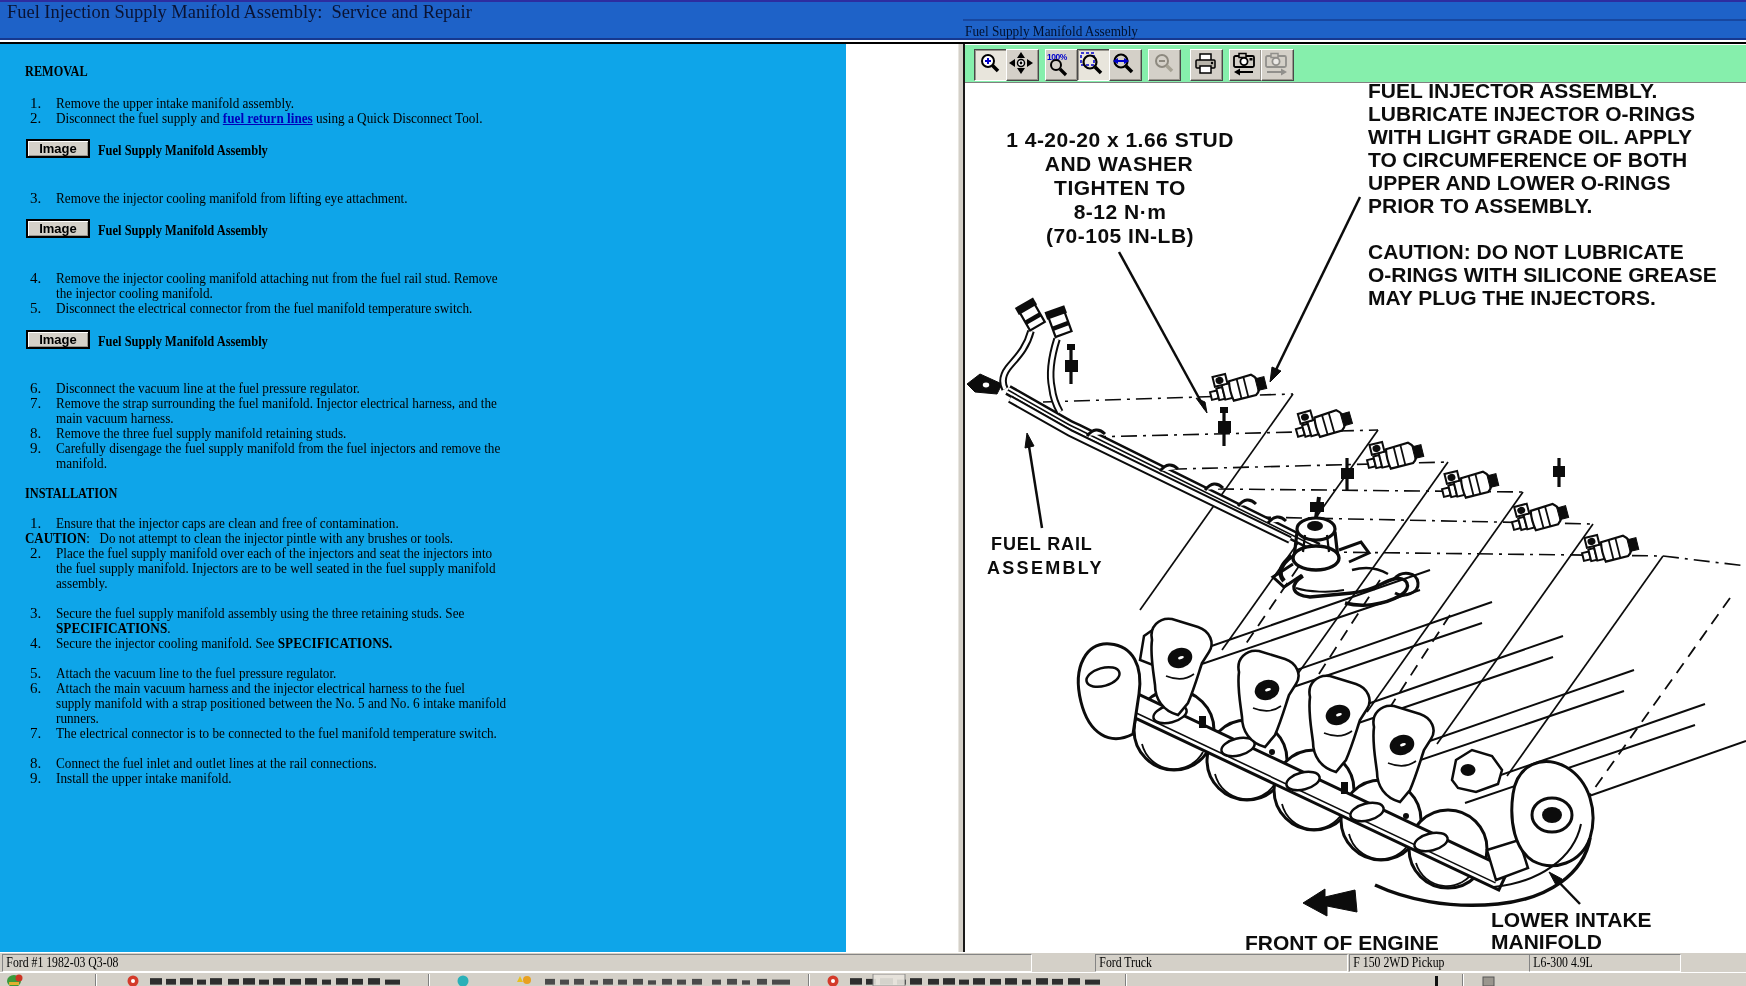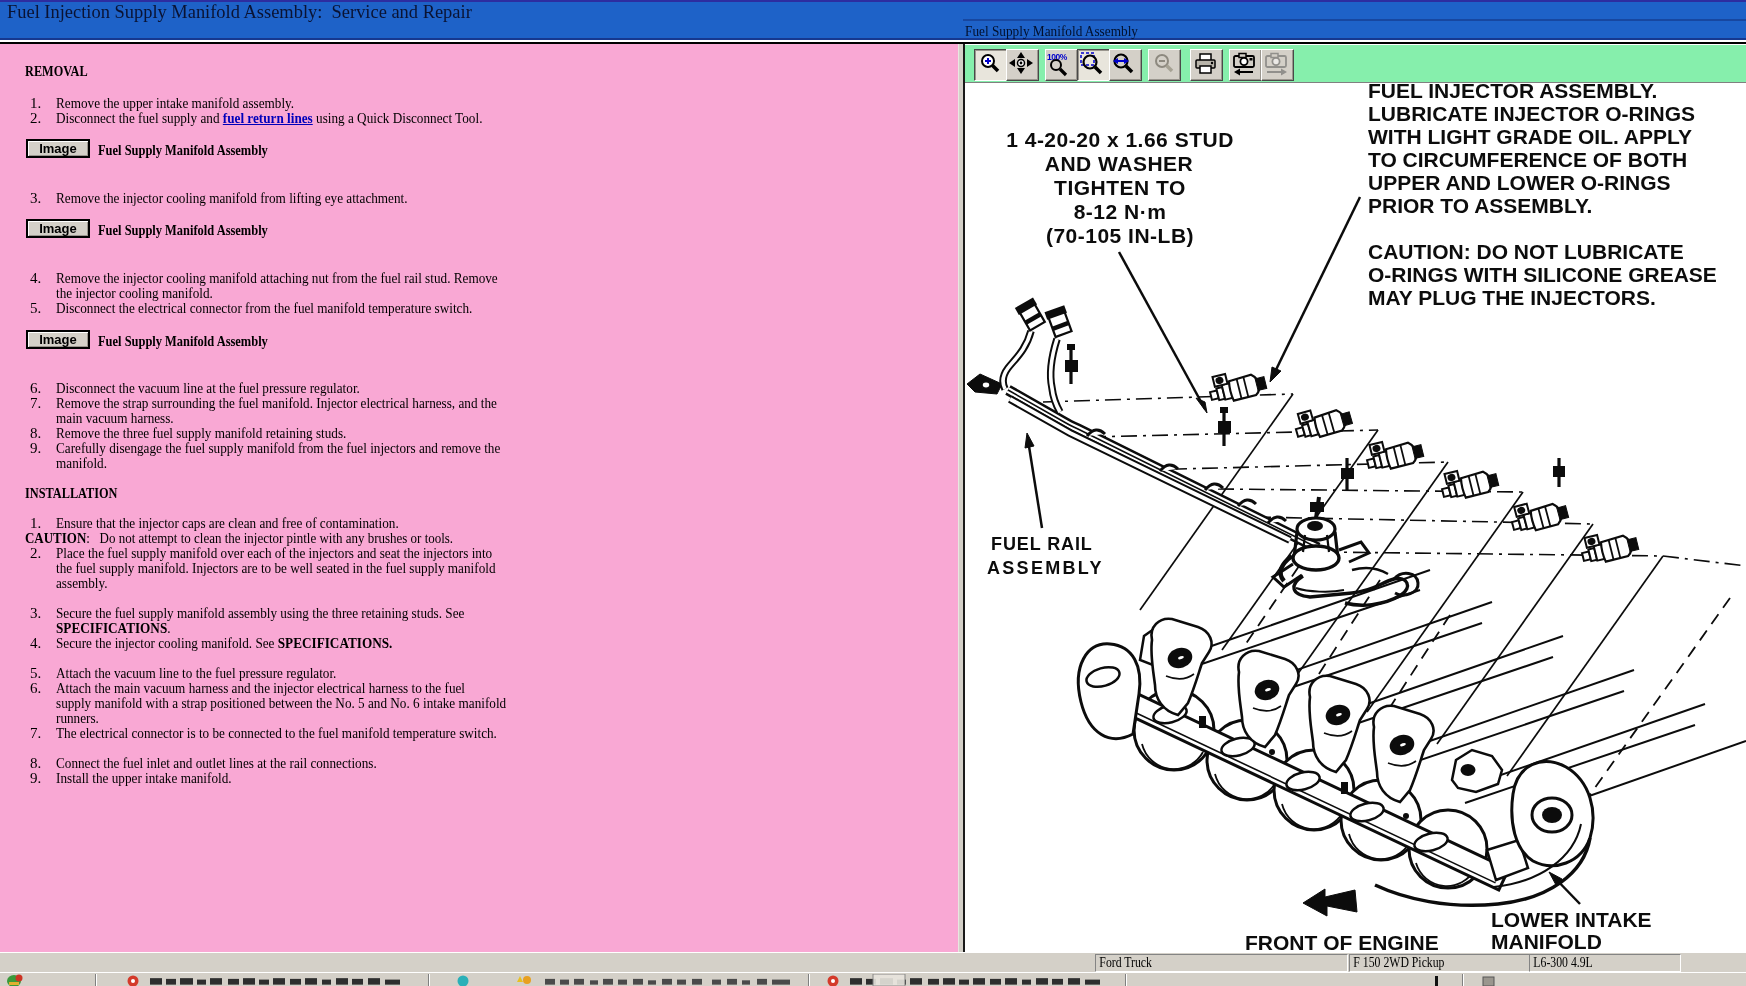--- a/index.html
+++ b/index.html
@@ -25,21 +25,21 @@
 <body>
 
 <div class="abs" style="left:0;top:0;width:1746px;height:38px;background:#1e62c8;border-top:2px solid #2d2da0;"></div>
 <div class="abs" style="left:0;top:38px;width:1746px;height:2px;background:#16388f;"></div>
 <div class="abs" style="left:0;top:40px;width:1746px;height:2px;background:#ffffff;"></div>
 <div class="abs" style="left:0;top:42px;width:1746px;height:2px;background:#000000;"></div>
 <div class="abs" style="left:7px;top:2px;font:19px/19px 'Liberation Serif',serif;color:#0a1333;transform:scaleX(0.97);transform-origin:0 0;white-space:nowrap;">Fuel Injection Supply Manifold Assembly:&nbsp; Service and Repair</div>
 <div class="abs" style="left:965px;top:24px;font:15px/15px 'Liberation Serif',serif;color:#02102c;transform:scaleX(0.885);transform-origin:0 0;white-space:nowrap;">Fuel Supply Manifold Assembly</div>
 <div class="abs" style="left:963px;top:19px;width:783px;height:2px;background:#1747a0;"></div>
 
-<div id="doc" class="abs" style="left:0;top:44px;width:958px;height:908px;background:#f9a8d4;">
+<div id="doc" class="abs" style="left:0;top:44px;width:846px;height:908px;background:#0ea5e9;">
   <div class="hd" style="left:25px;top:20px;">REMOVAL</div>
   <div class="num" style="left:30px;top:52px;">1.</div>
   <div class="t" style="left:56px;top:52px;">Remove the upper intake manifold assembly.</div>
   <div class="num" style="left:30px;top:67px;">2.</div>
   <div class="t" style="left:56px;top:67px;">Disconnect the fuel supply and <a class="lnk">fuel return lines</a> using a Quick Disconnect Tool.</div>
 
   <div class="imgbtn" style="left:26px;top:95px;">Image</div>
   <div class="lbl" style="left:98px;top:99px;">Fuel Supply Manifold Assembly</div>
 
   <div class="num" style="left:30px;top:147px;">3.</div>
@@ -402,20 +402,21 @@
   </g>
   <g font-size="21">
     <text x="1245" y="950">FRONT OF ENGINE</text>
     <text x="1491" y="927">LOWER INTAKE</text>
     <text x="1491" y="949">MANIFOLD</text>
   </g>
 </g>
 </svg>
 
 <div id="statusbar" class="abs" style="left:0;top:952px;width:1746px;height:20px;background:#d4d0c8;border-top:1px solid #fff;">
+  <div class="sbcell" style="left:2px;width:1028px;"><span>Ford #1 1982-03 Q3-08</span></div>
   <div class="sbcell" style="left:1033px;width:59px;margin-top:28px;"><span>88</span></div>
   <div class="sbcell" style="left:1095px;width:251px;"><span>Ford Truck</span></div>
   <div class="sbcell" style="left:1349px;width:242px;"><span>F 150 2WD Pickup</span></div>
   <div class="sbcell" style="left:1529px;width:150px;"><span>L6-300 4.9L</span></div>
 </div>
 
 <div id="taskbar" class="abs" style="left:0;top:972px;width:1746px;height:14px;background:#d4d0c8;border-top:1px solid #fff;">
   <svg width="1746" height="13" viewBox="0 0 1746 13" style="position:absolute;left:0;top:1px;">
     <ellipse cx="14" cy="7" rx="7" ry="6" fill="#3a9a3a"></ellipse>
       <circle cx="19" cy="4" r="3.5" fill="#cc3322"></circle>

